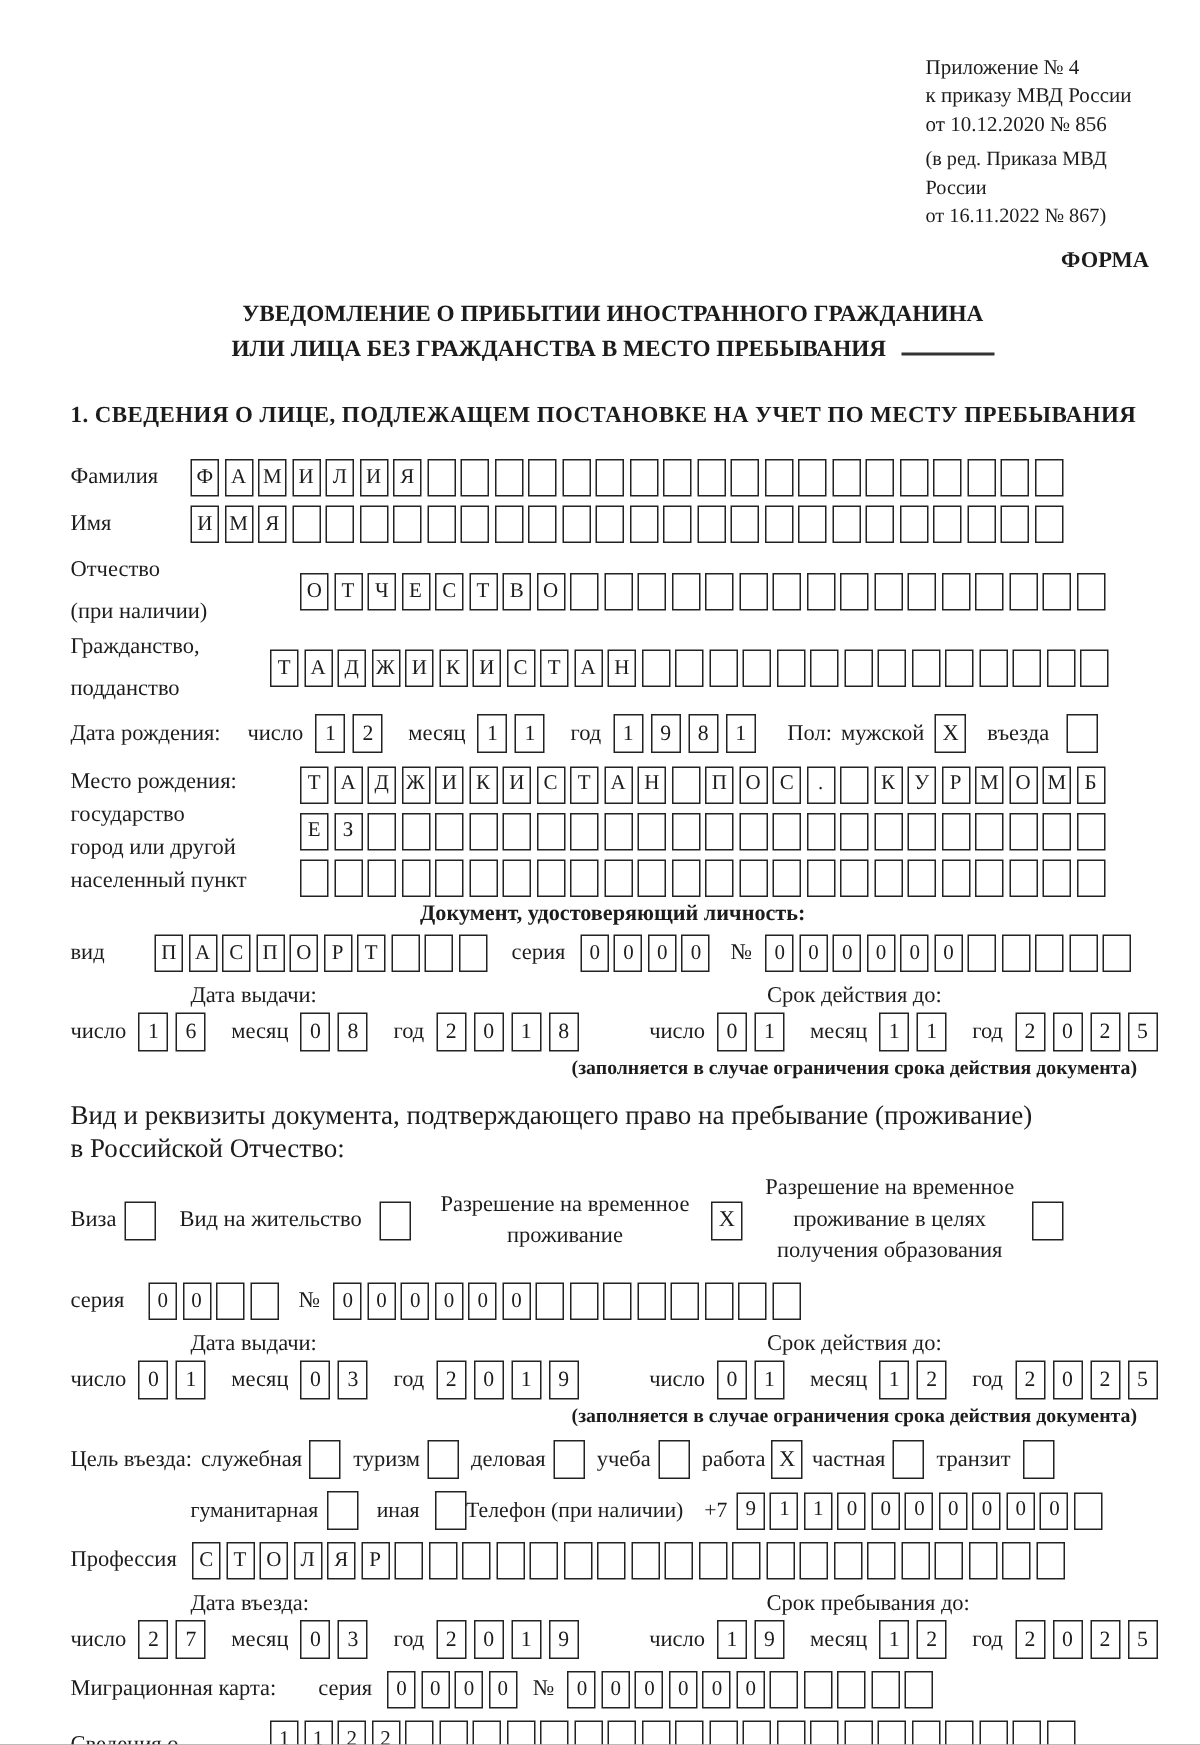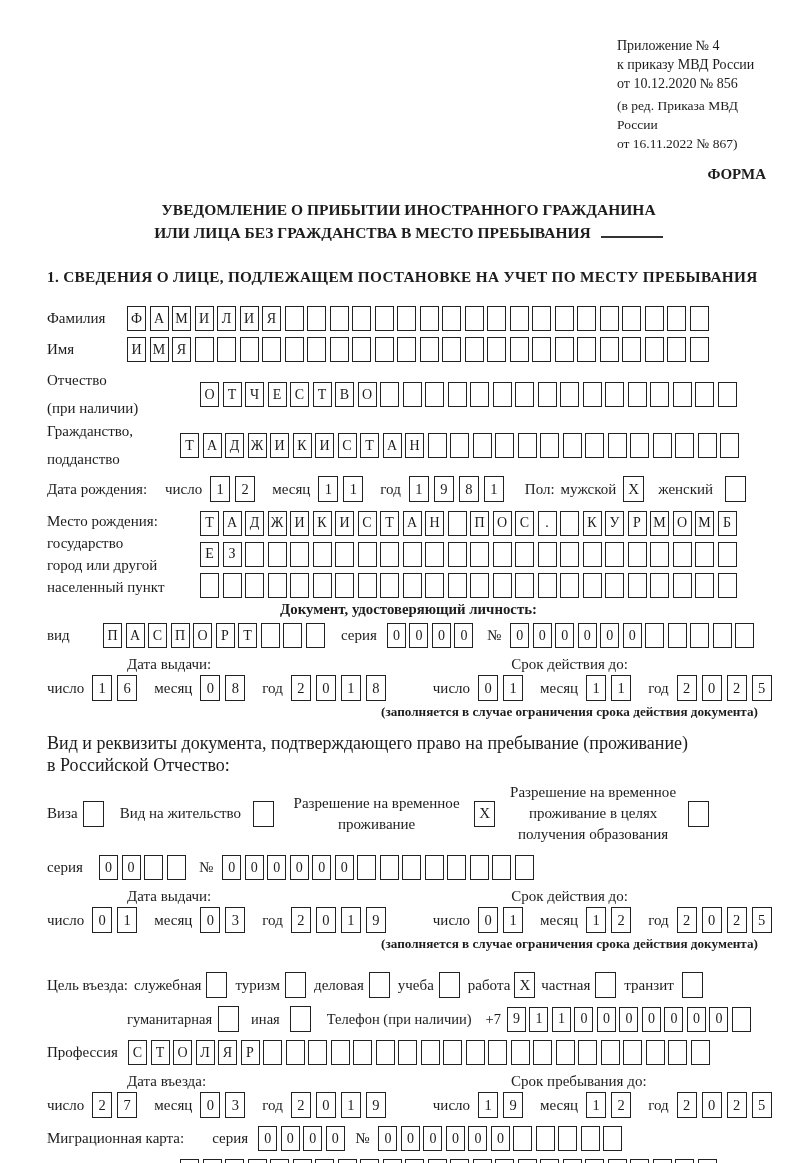--- a/index.html
+++ b/index.html
@@ -215,21 +215,21 @@
     <span class="dword">год</span>
     <span class="boxes">
         <span class="db">1</span>
         <span class="db">9</span>
         <span class="db">8</span>
         <span class="db">1</span>
       </span>
     <span class="lbl" style="margin-left:16px">Пол:</span>
     <span class="lbl" style="margin-left:6px">мужской</span>
     <span class="ckb" style="margin-left:7px">X</span>
-    <span class="lbl" style="margin-left:14px">женский</span>
+    <span class="lbl" style="margin-left:14px">въезда</span>
     <span class="ckb" style="margin-left:12px"></span>
   </div>
 
   <div class="frow top" style="margin-top:8px">
     <div class="lblcol w153" style="line-height:22px">
       <div>Место рождения:</div>
       <div>государство</div>
       <div>город или другой</div>
       <div>населенный пункт</div>
     </div>
@@ -481,21 +481,21 @@
     <span class="dword">год</span>
     <span class="boxes">
         <span class="db">2</span>
         <span class="db">0</span>
         <span class="db">2</span>
         <span class="db">5</span>
       </span>
   </div>
   <div class="note right">(заполняется в случае ограничения срока действия документа)</div>
 
-  <div class="frow" style="margin-top:20px">
+  <div class="frow" style="margin-top:8px">
     <span class="lbl">Цель въезда:</span>
     <span class="lbl" style="margin-left:6px">служебная</span>
     <span class="ckb" style="margin-left:5px"></span>
     <span class="lbl" style="margin-left:8px">туризм</span>
     <span class="ckb" style="margin-left:5px"></span>
     <span class="lbl" style="margin-left:8px">деловая</span>
     <span class="ckb" style="margin-left:5px"></span>
     <span class="lbl" style="margin-left:8px">учеба</span>
     <span class="ckb" style="margin-left:5px"></span>
     <span class="lbl" style="margin-left:8px">работа</span>
@@ -504,21 +504,21 @@
     <span class="ckb" style="margin-left:5px"></span>
     <span class="lbl" style="margin-left:8px">транзит</span>
     <span class="ckb" style="margin-left:8px"></span>
   </div>
 
   <div class="frow" style="margin-top:8px;font-size:14.5px">
     <span class="lbl" style="margin-left:80px;font-size:14.5px">гуманитарная</span>
     <span class="ckb" style="margin-left:6px"></span>
     <span class="lbl" style="margin-left:12px;font-size:14.5px">иная</span>
     <span class="ckb" style="margin-left:10px"></span>
-    <span class="lbl" style="margin-left:16px;font-size:14.5px">Телефон (при наличии)</span>
+    <span class="lbl" style="font-size:14.5px">Телефон (при наличии)</span>
     <span class="lbl" style="margin-left:14px;font-size:14.5px">+7</span>
     <span class="boxes" style="margin-left:6px">
         <span class="cb">9</span>
         <span class="cb">1</span>
         <span class="cb">1</span>
         <span class="cb">0</span>
         <span class="cb">0</span>
         <span class="cb">0</span>
         <span class="cb">0</span>
         <span class="cb">0</span>

